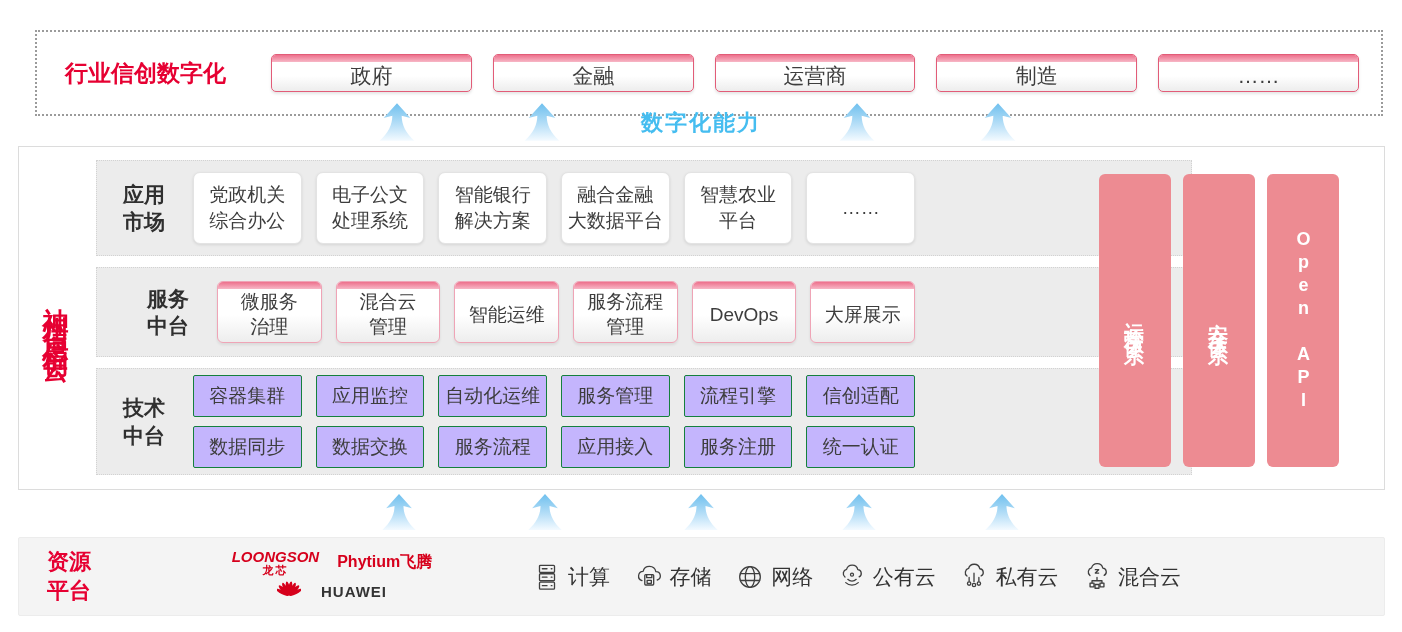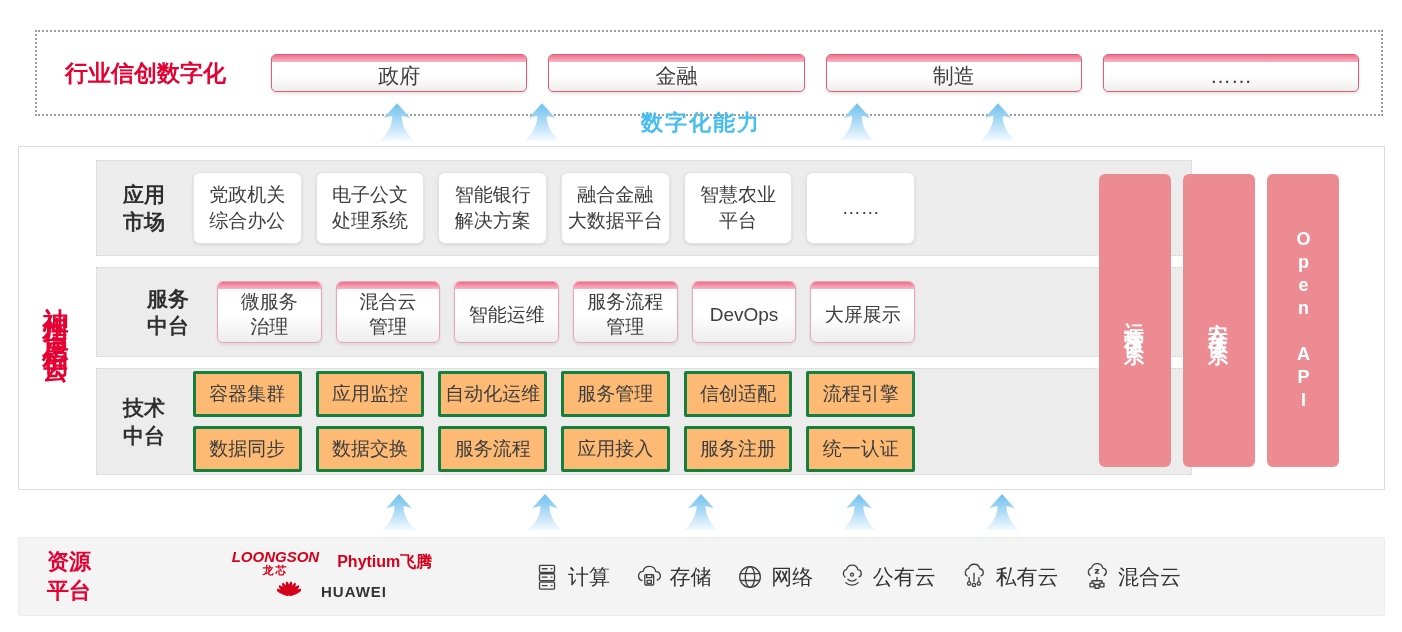--- a/index.html
+++ b/index.html
@@ -44,21 +44,21 @@
     box-shadow:0 1px 3px rgba(0,0,0,.10);display:flex;align-items:center;justify-content:center;}
   .app-card span{white-space:pre-line;text-align:center;font-size:19px;line-height:1.35;color:#3d3d3d;}
   .svc-card{flex:1;height:62px;position:relative;overflow:hidden;border:1px solid #efa4b6;border-radius:6px;
     background:linear-gradient(180deg,#ffffff 55%,#ededed 100%);box-shadow:0 2px 3px rgba(0,0,0,.08);
     display:flex;align-items:center;justify-content:center;padding-top:6px;box-sizing:border-box;}
   .svc-card::before{content:"";position:absolute;top:0;left:0;right:0;height:7px;
     background:linear-gradient(180deg,#ed708c,#f7b7c6);}
   .svc-card span{white-space:pre-line;text-align:center;font-size:19px;line-height:1.3;color:#3d3d3d;}
   .tech-rows{flex:1;display:flex;flex-direction:column;gap:9px;}
   .tech-cards{display:flex;gap:14px;}
-  .tech-card{flex:1;height:40px;background:#fdba74;border:3px solid #15803d;border-radius:2px;
+  .tech-card{flex:1;height:40px;background:#c4b5fd;border:1px solid #15803d;border-radius:2px;
     display:flex;align-items:center;justify-content:center;font-size:19px;color:#3d3d3d;}
 
   
   .pillar{position:absolute;top:27px;height:293px;width:72px;background:#ed8b92;border-radius:6px;
     display:flex;align-items:center;justify-content:center;}
   .pillar-1{left:1080px;} .pillar-2{left:1164px;} .pillar-3{left:1248px;}
   .pillar span{writing-mode:vertical-rl;text-orientation:upright;color:#fff;
     font-weight:bold;font-size:20px;letter-spacing:7px;}
   .pillar-3 span{font-size:18px;letter-spacing:3px;}
 
@@ -99,20 +99,21 @@
         <path d="M30 0 L50 22 L37 18.5 C37 32 43 44 56 56 L4 56 C17 44 23 32 23 18.5 L10 22 Z" fill="url(#arrowGrad)"></path>
       </symbol>
     </defs>
   </svg>
 
   <div class="industry-section">
     <div class="industry-title">行业信创数字化</div>
     <div class="industry-cards">
       <div class="industry-card">政府</div>
       <div class="industry-card">金融</div>
+      <div class="industry-card">运营商</div>
       <div class="industry-card">制造</div>
       <div class="industry-card">……</div>
     </div>
   </div>
 
   <svg class="arrow" style="left:377px;top:103px;">
       <use href="#arrow-sym"></use>
     </svg>
   <svg class="arrow" style="left:522px;top:103px;">
       <use href="#arrow-sym"></use>
@@ -190,22 +191,22 @@
 
       <div class="row row-tech">
         <div class="row-label">技术
 中台</div>
         <div class="tech-rows">
           <div class="tech-cards">
             <div class="tech-card">容器集群</div>
             <div class="tech-card">应用监控</div>
             <div class="tech-card">自动化运维</div>
             <div class="tech-card">服务管理</div>
+            <div class="tech-card">流程引擎</div>
             <div class="tech-card">信创适配</div>
-            <div class="tech-card">流程引擎</div>
           </div>
           <div class="tech-cards">
             <div class="tech-card">数据同步</div>
             <div class="tech-card">数据交换</div>
             <div class="tech-card">服务流程</div>
             <div class="tech-card">应用接入</div>
             <div class="tech-card">服务注册</div>
             <div class="tech-card">统一认证</div>
           </div>
         </div>

